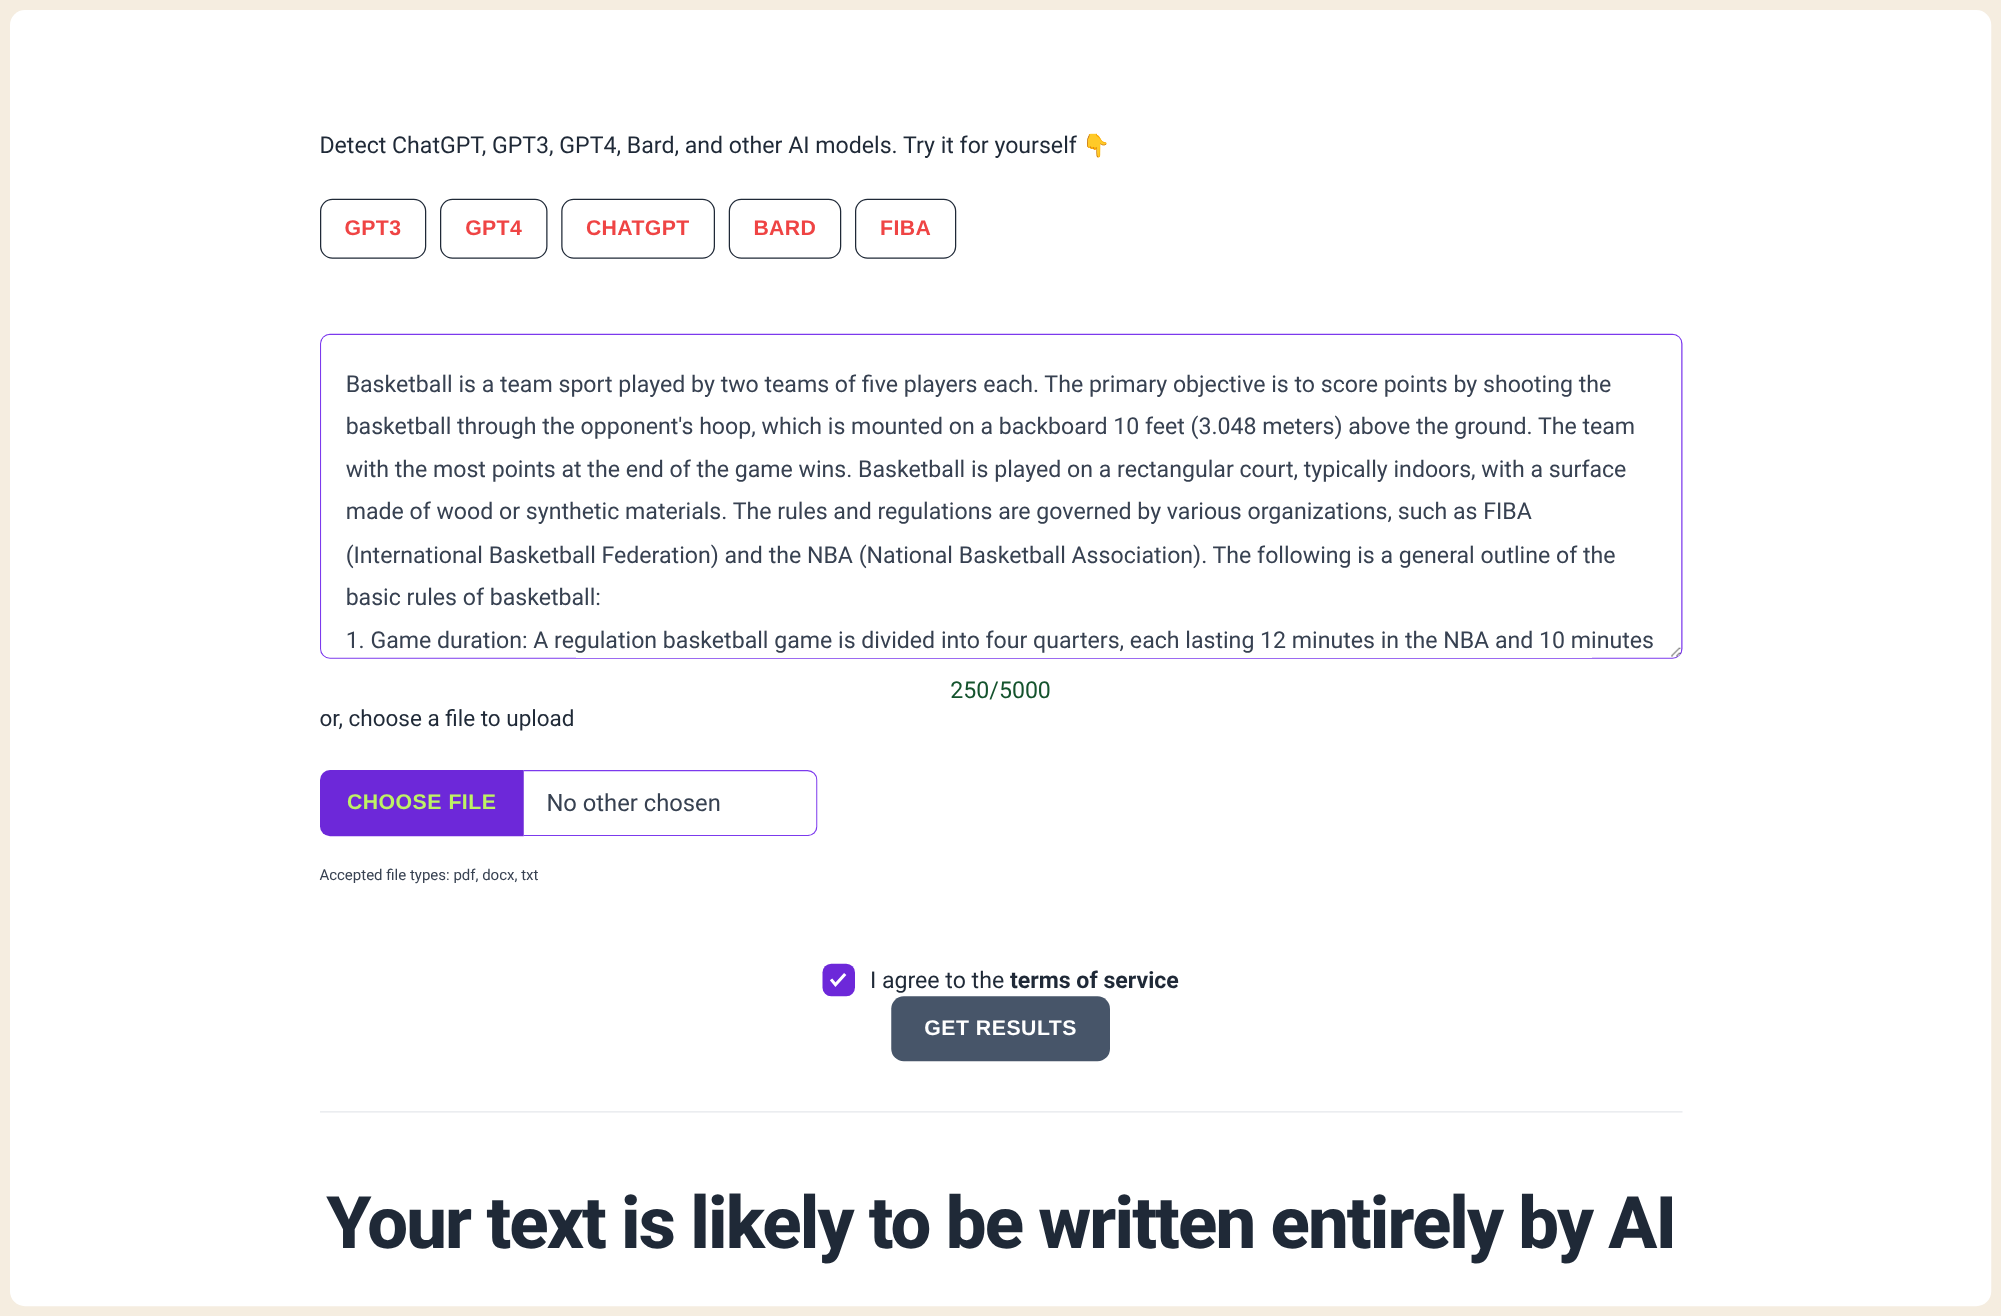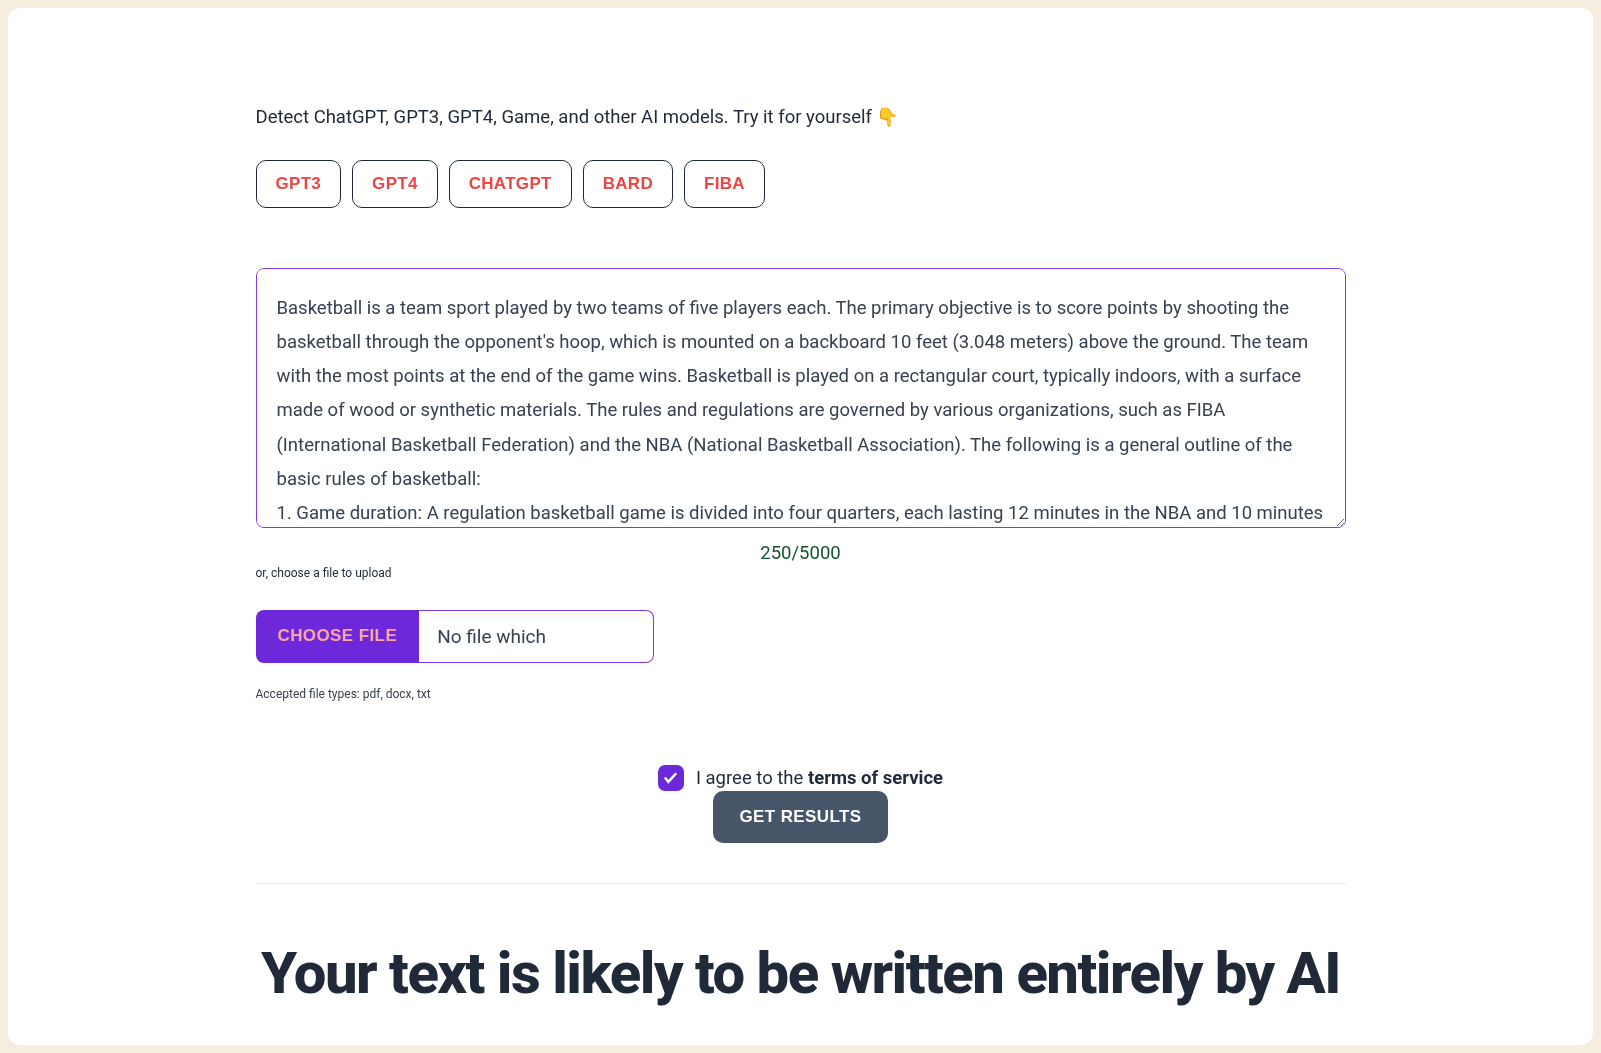--- a/index.html
+++ b/index.html
@@ -117,33 +117,33 @@
     }
     
     .char-count {
       text-align: center;
       font-size: 18.5px;
       color: #14532d;
       margin-bottom: 2px;
     }
     
     .upload-label {
-      font-size: 12px;
+      font-size: 18px;
       color: #1f2937;
       margin-bottom: 30px;
     }
     
     .file-row {
       display: flex;
       margin-bottom: 24px;
     }
     
     .choose-file-btn {
       background: #6d28d9;
-      color: #fca5a5;
+      color: #bef264;
       border: none;
       border-radius: 8px 0 0 8px;
       padding: 15px 22px;
       font-size: 17px;
       font-weight: 700;
       cursor: pointer;
       letter-spacing: 0.4px;
     }
     
     .file-display {
@@ -239,21 +239,21 @@
     }
   </style>
 </head>
 <body>
 
 <div class="window-frame">
   <div class="scroll-area">
     <div class="content-wrapper">
 
       <p class="intro-text">
-        <span>Detect ChatGPT, GPT3, GPT4, Game, and other AI models. Try it for yourself </span><span class="emoji">👇</span>
+        <span>Detect ChatGPT, GPT3, GPT4, Bard, and other AI models. Try it for yourself </span><span class="emoji">👇</span>
       </p>
 
       <div class="sample-buttons">
         <button class="sample-btn">GPT3</button>
         <button class="sample-btn">GPT4</button>
         <button class="sample-btn">CHATGPT</button>
         <button class="sample-btn">BARD</button>
         <button class="sample-btn">FIBA</button>
       </div>
 
@@ -261,21 +261,21 @@
         <textarea class="text-input" style="">Basketball is a team sport played by two teams of five players each. The primary objective is to score points by shooting the basketball through the opponent's hoop, which is mounted on a backboard 10 feet (3.048 meters) above the ground. The team with the most points at the end of the game wins. Basketball is played on a rectangular court, typically indoors, with a surface made of wood or synthetic materials. The rules and regulations are governed by various organizations, such as FIBA (International Basketball Federation) and the NBA (National Basketball Association). The following is a general outline of the basic rules of basketball:
 1. Game duration: A regulation basketball game is divided into four quarters, each lasting 12 minutes in the NBA and 10 minutes in</textarea>
       </div>
 
       <div class="char-count">250/5000</div>
 
       <p class="upload-label">or, choose a file to upload</p>
 
       <div class="file-row">
         <button class="choose-file-btn">CHOOSE FILE</button>
-        <div class="file-display">No file which</div>
+        <div class="file-display">No other chosen</div>
       </div>
 
       <p class="accepted-types">Accepted file types: pdf, docx, txt</p>
 
       <div class="bottom-row">
         <div class="terms-wrapper">
           <div class="checkbox">
             <svg viewBox="0 0 24 24">
               <polyline points="4 12 9 18 20 6"></polyline>
             </svg>

